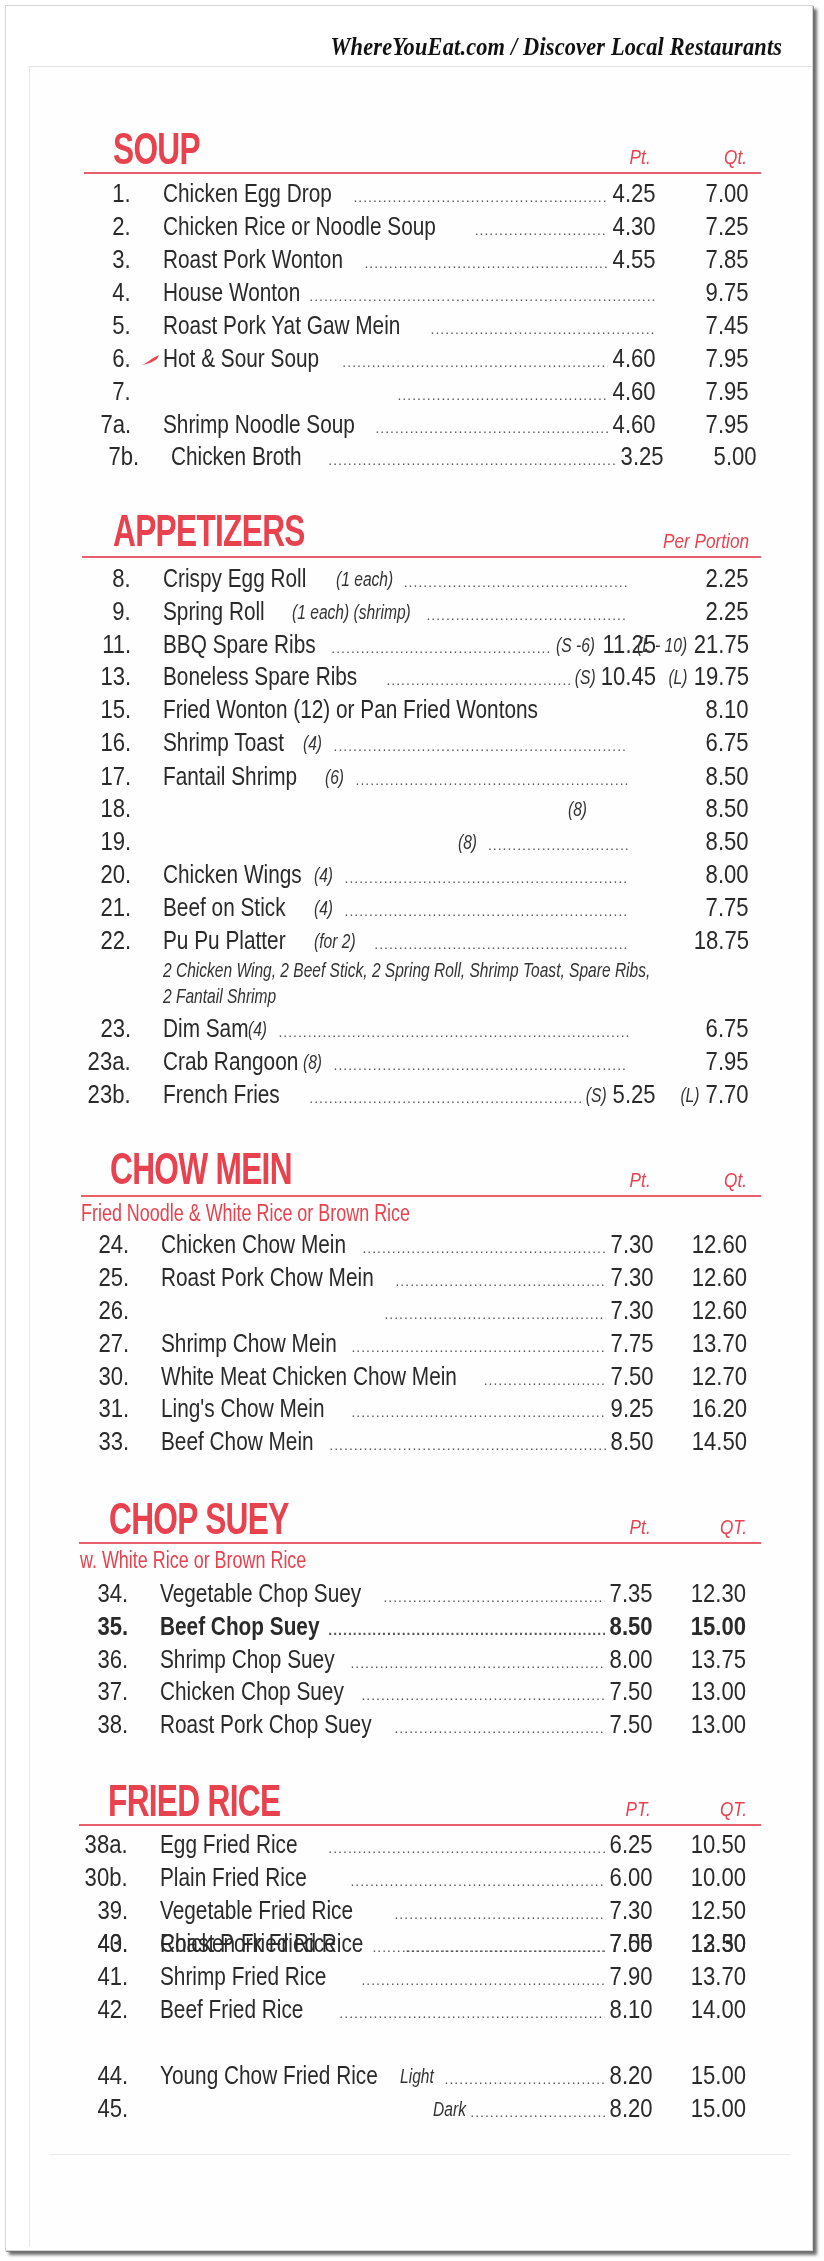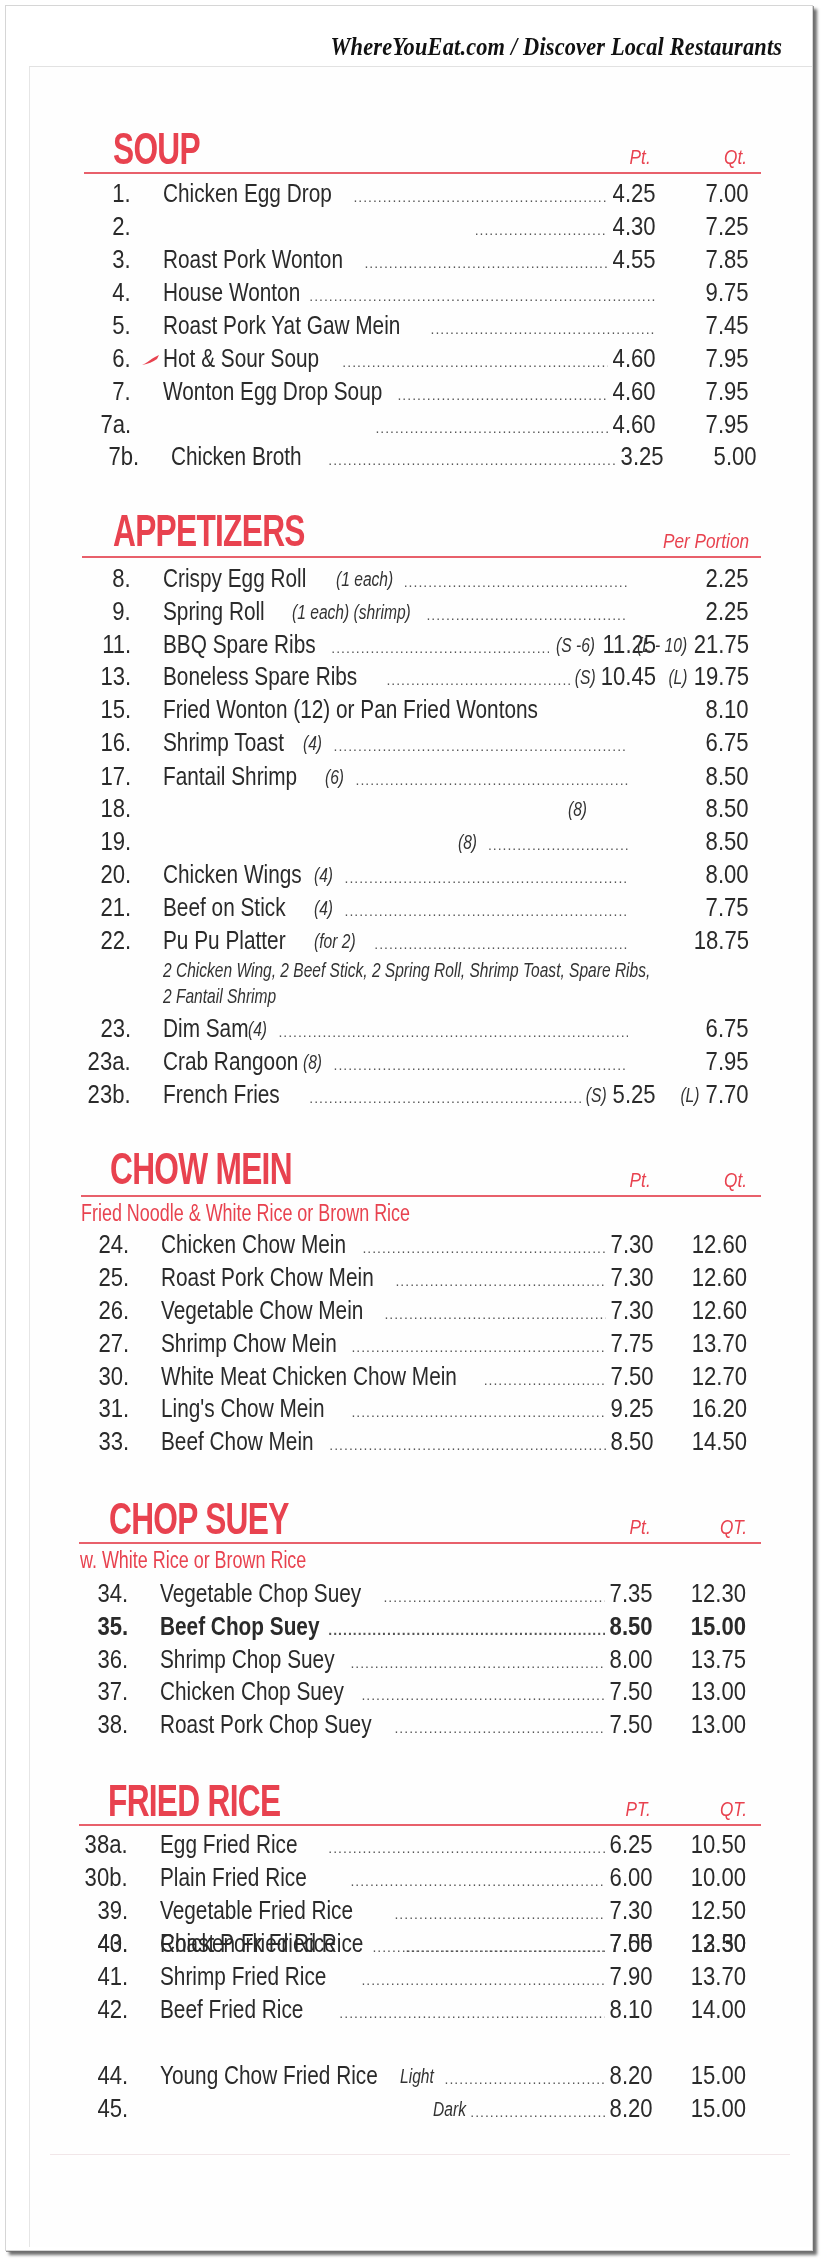--- a/index.html
+++ b/index.html
@@ -90,20 +90,23 @@
       <span class="num">1.</span>
       <span class="name-wrap">
         <span class="name">Chicken Egg Drop</span>
       </span>
       <span class="pt">4.25</span>
       <span class="qt">7.00</span>
       <span class="dots" style="left: 323.384px; width: 254.764px;">........................................................................................................................................................................................................</span>
     </div>
     <div class="row" style="top: 143px; left: 0px;">
       <span class="num">2.</span>
+      <span class="name-wrap">
+        <span class="name">Chicken Rice or Noodle Soup</span>
+      </span>
       <span class="pt">4.30</span>
       <span class="qt">7.25</span>
       <span class="dots" style="left: 444.648px; width: 133.5px;">........................................................................................................................................................................................................</span>
     </div>
     <div class="row" style="top: 176px; left: 0px;">
       <span class="num">3.</span>
       <span class="name-wrap">
         <span class="name">Roast Pork Wonton</span>
       </span>
       <span class="pt">4.55</span>
@@ -133,29 +136,29 @@
         </svg></span>
       <span class="name-wrap">
         <span class="name">Hot &amp; Sour Soup</span>
       </span>
       <span class="pt">4.60</span>
       <span class="qt">7.95</span>
       <span class="dots" style="left: 312.36px; width: 265.788px;">........................................................................................................................................................................................................</span>
     </div>
     <div class="row" style="top: 308px; left: 0px;">
       <span class="num">7.</span>
-      <span class="name-wrap">
-        <span class="name">Wonton Egg Drop Soup</span>
-      </span>
       <span class="pt">4.60</span>
       <span class="qt">7.95</span>
       <span class="dots" style="left: 367.48px; width: 210.668px;">........................................................................................................................................................................................................</span>
     </div>
     <div class="row" style="top: 341px; left: 0px;">
       <span class="num">7a.</span>
+      <span class="name-wrap">
+        <span class="name">Shrimp Noodle Soup</span>
+      </span>
       <span class="pt">4.60</span>
       <span class="qt">7.95</span>
       <span class="dots" style="left: 345.432px; width: 232.716px;">........................................................................................................................................................................................................</span>
     </div>
     <div class="row" style="top: 373px; left: 8px;">
       <span class="num">7b.</span>
       <span class="name-wrap">
         <span class="name">Chicken Broth</span>
       </span>
       <span class="pt">3.25</span>
@@ -317,23 +320,20 @@
       <span class="num">25.</span>
       <span class="name-wrap">
         <span class="name">Roast Pork Chow Mein</span>
       </span>
       <span class="pt">7.30</span>
       <span class="qt">12.60</span>
       <span class="dots" style="left: 367.48px; width: 210.668px;">........................................................................................................................................................................................................</span>
     </div>
     <div class="row" style="top: 1227px; left: -2px;">
       <span class="num">26.</span>
-      <span class="name-wrap">
-        <span class="name">Vegetable Chow Mein</span>
-      </span>
       <span class="pt">7.30</span>
       <span class="qt">12.60</span>
       <span class="dots" style="left: 356.456px; width: 221.692px;">........................................................................................................................................................................................................</span>
     </div>
     <div class="row" style="top: 1260px; left: -2px;">
       <span class="num">27.</span>
       <span class="name-wrap">
         <span class="name">Shrimp Chow Mein</span>
       </span>
       <span class="pt">7.75</span>

